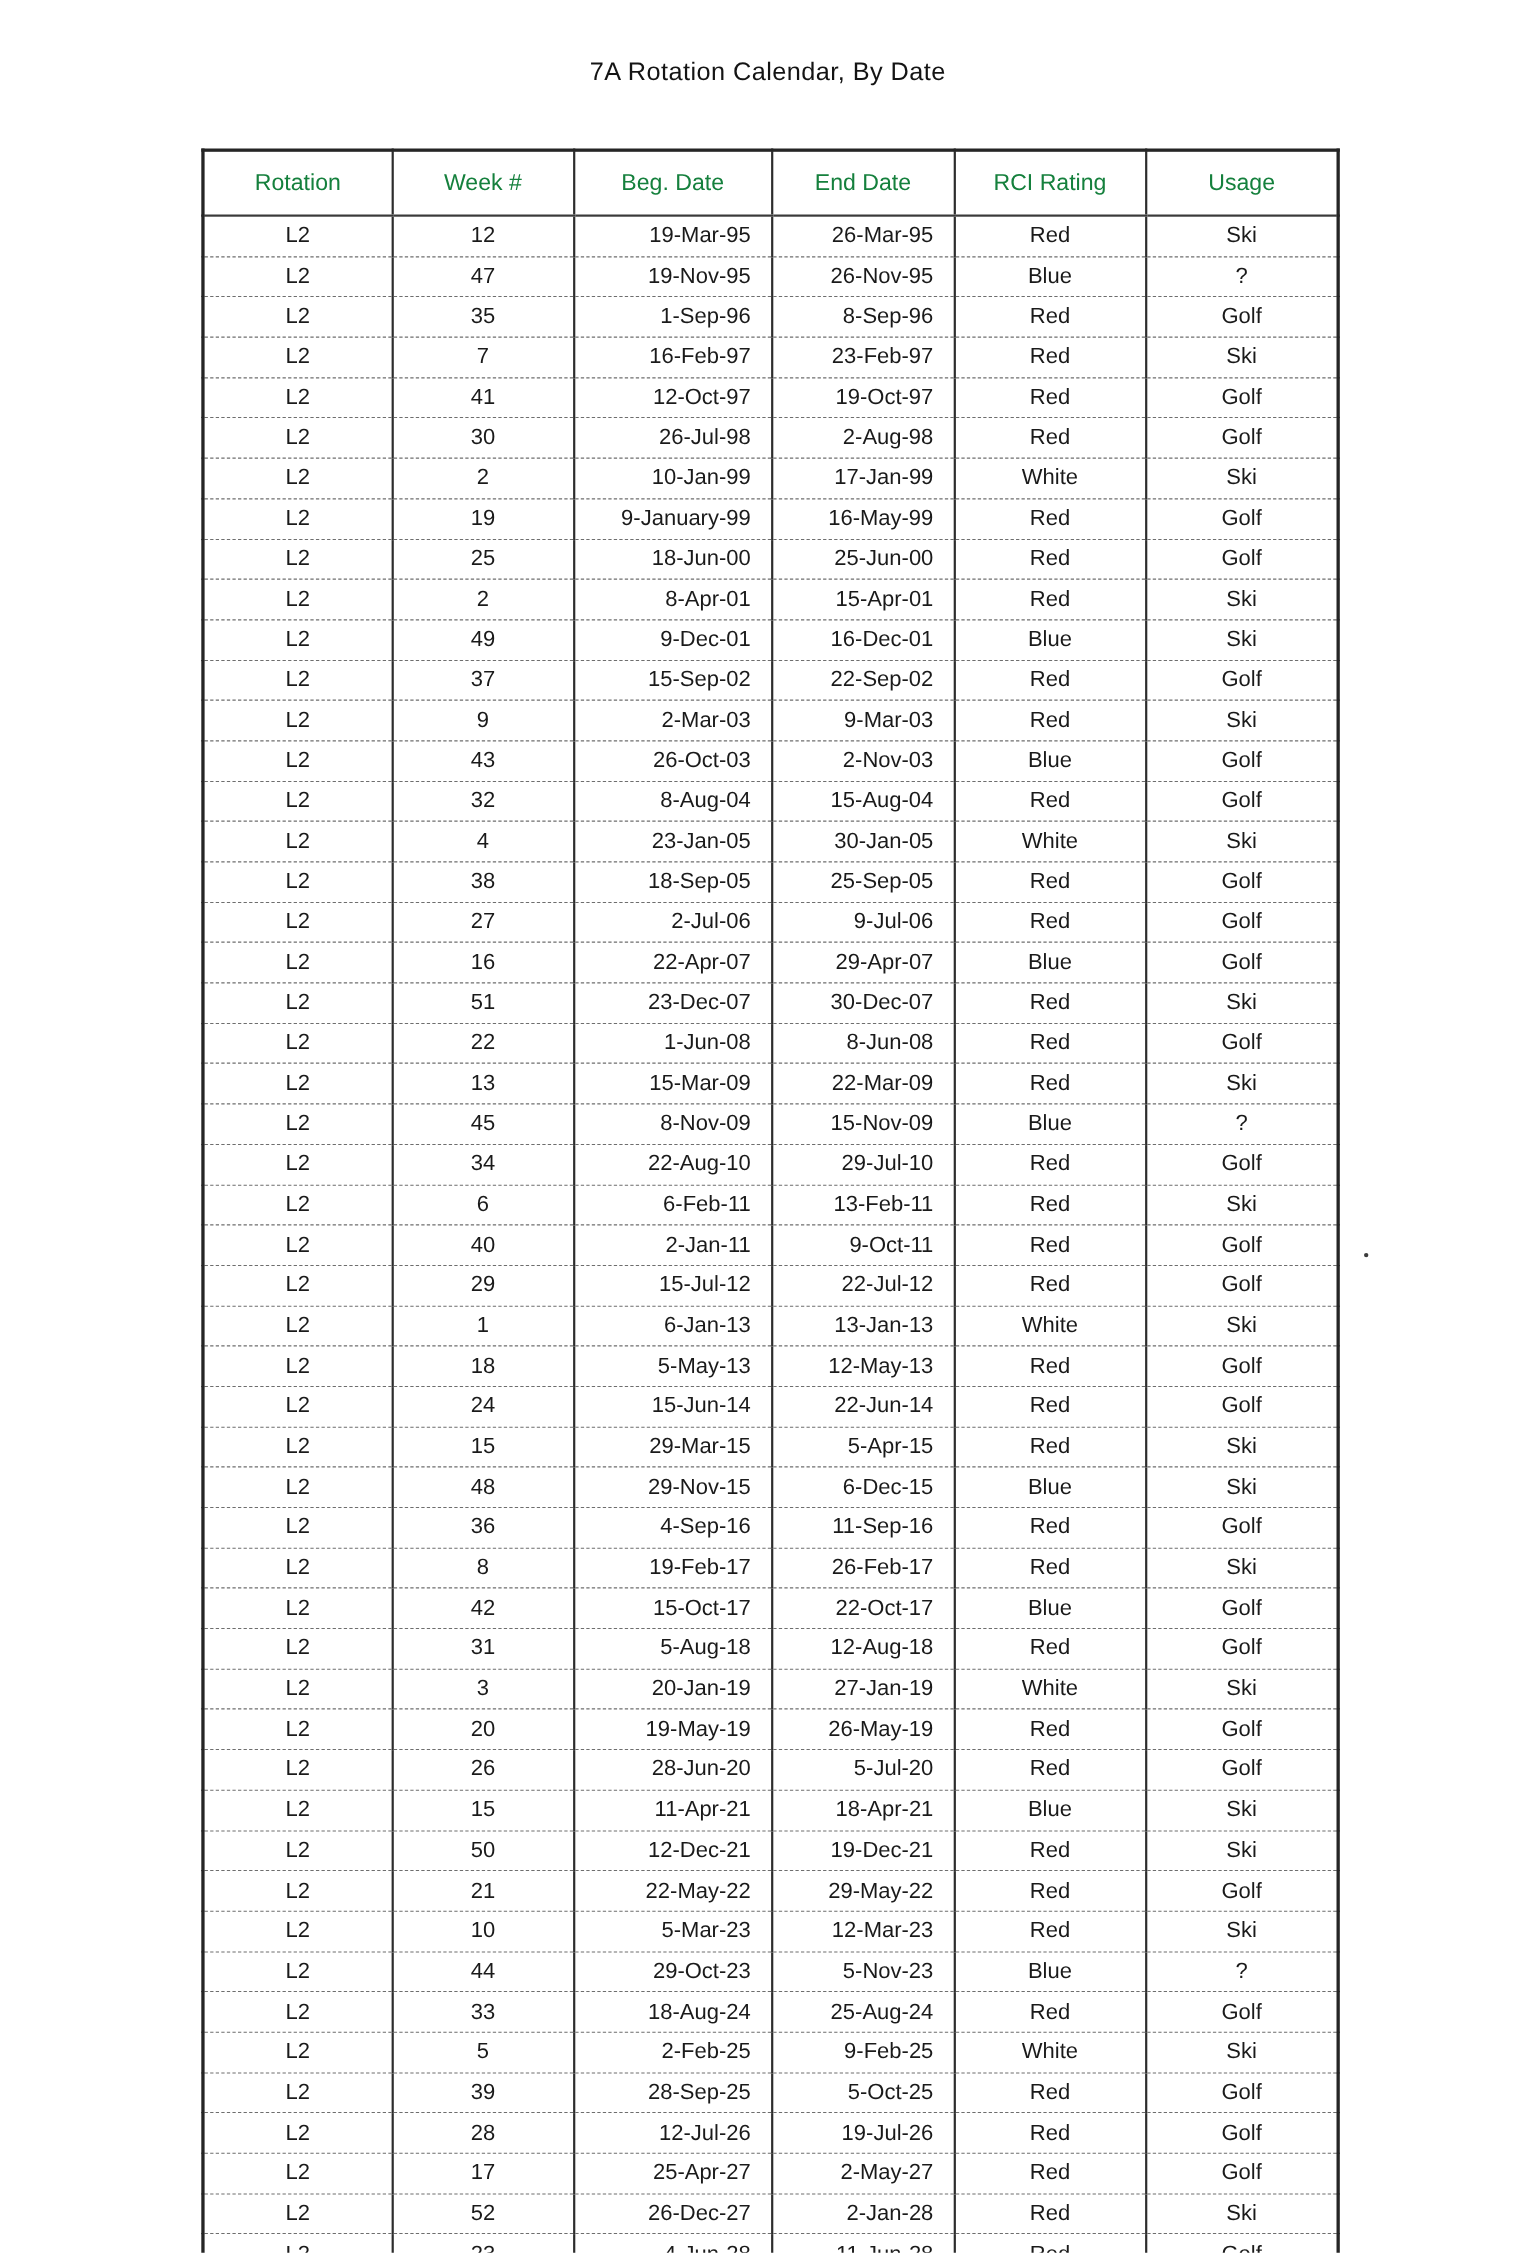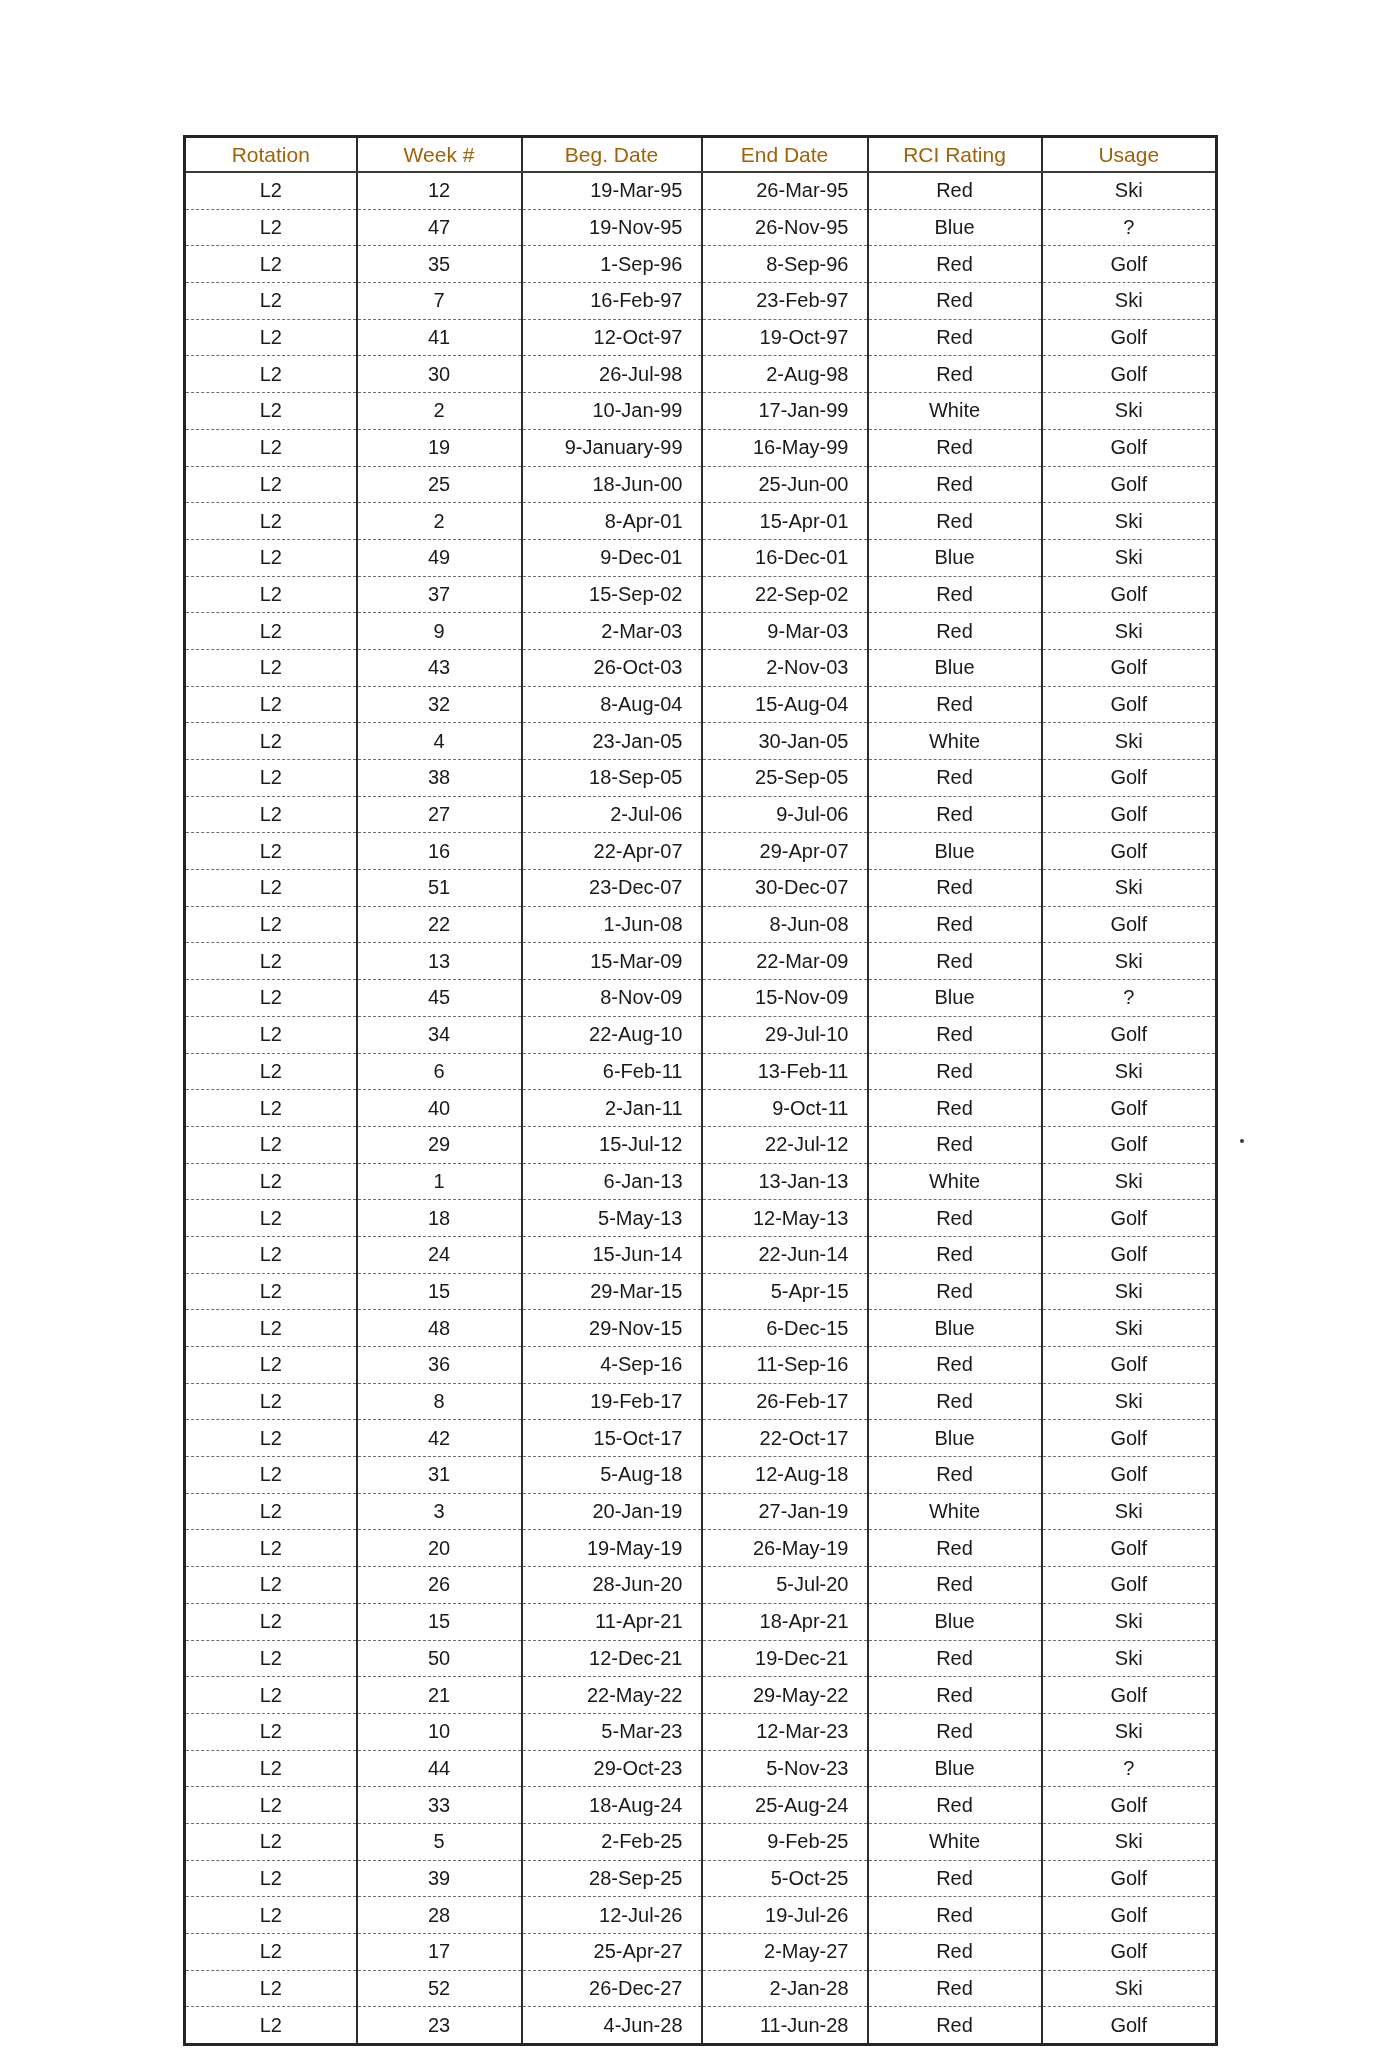--- a/index.html
+++ b/index.html
@@ -29,24 +29,24 @@
     width: 1032px;
     border-collapse: collapse;
     table-layout: fixed;
     border: 3px solid #252525;
   }
   .rotation-table th {
     height: 33px;
     font-size: 21px;
     font-weight: normal;
     text-align: center;
-    color: #a16207;
+    color: #15803d;
     border-left: 2px solid #2c2c2c;
     border-bottom: 2px solid #3a3a3a;
-    padding: 0;
+    padding: 12px;
   }
   .rotation-table th:first-child { border-left: none; }
   .rotation-table td {
     height: 35.7px;
     font-size: 20px;
     text-align: center;
     color: #1a1a1a;
     border-left: 2px solid #2c2c2c;
     border-top: 1px dashed #6e6e6e;
     padding: 0;
@@ -68,20 +68,21 @@
     height: 4px;
     border-radius: 50%;
     background: #3c3c3c;
   }
 </style>
 </head>
 <body>
 
 <div class="page">
 
+  <div class="doc-title">7A Rotation Calendar, By Date</div>
 
   <table class="rotation-table">
     <colgroup>
       <col style="width:172px">
       <col style="width:165px">
       <col style="width:180px">
       <col style="width:166px">
       <col style="width:174px">
       <col style="width:175px">
     </colgroup>

